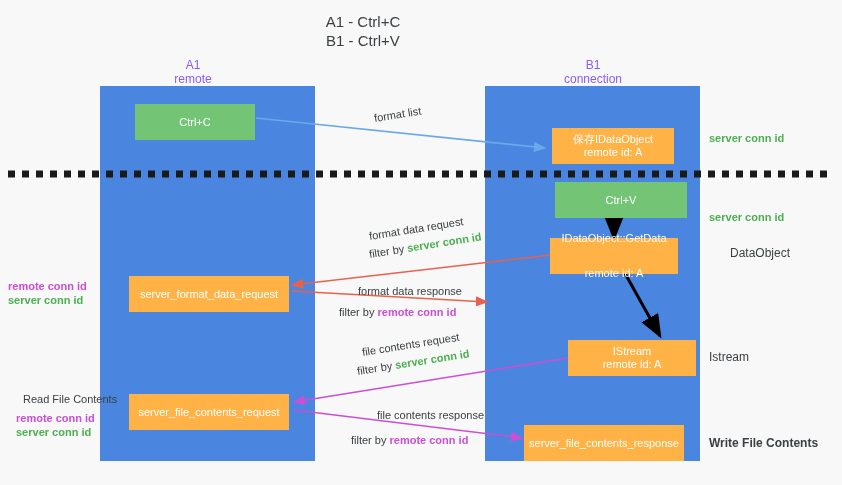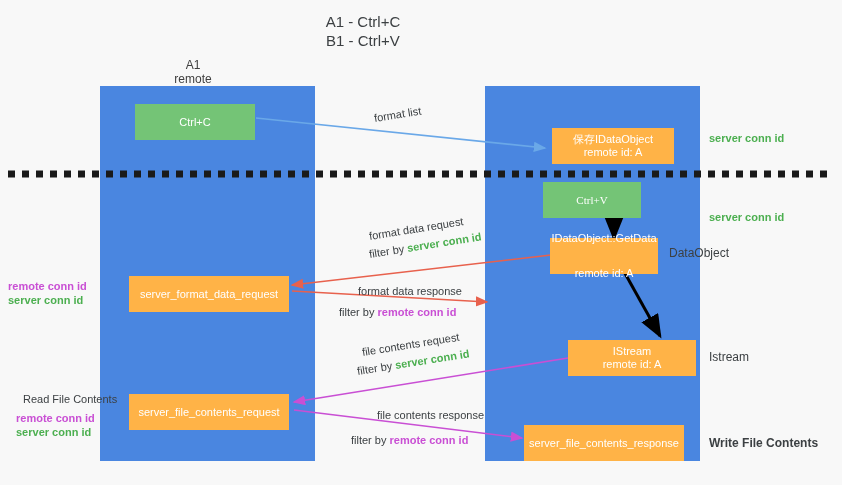--- a/index.html
+++ b/index.html
@@ -35,21 +35,21 @@
     text-align: center;
     font-size: 15px;
     color: #3c4043;
     line-height: 19px;
     white-space: pre-line;
   }
   .col-head {
     position: absolute;
     text-align: center;
     font-size: 12px;
-    color: #404040;
+    color: #8b5cf6;
     line-height: 14px;
   }
   .col-head .sub { display: block; }
   .lane {
     position: absolute;
     background: #4a86e0;
   }
   .box {
     position: absolute;
     box-sizing: border-box;
@@ -101,20 +101,24 @@
 
 <div class="canvas">
 
   <div class="title" style="top:12px;">A1 - Ctrl+C
 B1 - Ctrl+V</div>
 
   <div class="col-head" style="left:128px; top:58px; width:130px;">
     <span>A1</span>
     <span class="sub">remote</span>
   </div>
+  <div class="col-head" style="left:528px; top:58px; width:130px;">
+    <span>B1</span>
+    <span class="sub">connection</span>
+  </div>
 
   <div class="lane" style="left:100px; top:86px; width:215px; height:375px;"></div>
   <div class="lane" style="left:485px; top:86px; width:215px; height:375px;"></div>
 
   <svg class="layer" viewBox="0 0 842 485">
     <defs>
       <marker id="ar-blue" markerWidth="9" markerHeight="9" refX="7" refY="3.2" orient="auto">
         <path d="M0,0 L8,3.2 L0,6.4 z" fill="#6aa8e8"></path>
       </marker>
       <marker id="ar-red" markerWidth="9" markerHeight="9" refX="7" refY="3.2" orient="auto">
@@ -145,25 +149,25 @@
 
   <div class="box green" style="left:135px; top:104px; width:120px; height:28px;">
     <span>Ctrl+C</span>
   </div>
 
   <div class="box orange" style="left:552px; top:128px; width:122px; height:28px;">
     <span>保存IDataObject</span>
     <span class="l2">remote id: A</span>
   </div>
 
-  <div class="box green" style="left:543px; top:182px; width:98px; height:27px;font-family:Liberation Serif, serif;">
+  <div class="box green" style="left:555px; top:182px; width:132px; height:27px;">
     <span>Ctrl+V</span>
   </div>
 
-  <div class="box orange" style="left:550px; top:238px; width:108px; height:30px;gap:22px;">
+  <div class="box orange" style="left:550px; top:238px; width:128px; height:30px;gap:22px;">
     <span>IDataObject::GetData</span>
     <span class="l2">remote id: A</span>
   </div>
 
   <div class="box orange" style="left:568px; top:340px; width:128px; height:30px;">
     <span>IStream</span>
     <span class="l2">remote id: A</span>
   </div>
 
   <div class="box orange" style="left:129px; top:276px; width:160px; height:25px;">
@@ -196,21 +200,21 @@
     <span>filter by </span><span class="green-txt">server conn id</span>
   </div>
 
   <div class="ann" style="left:377px; top:408px;">file contents response</div>
   <div class="ann" style="left:351px; top:433px;">
     <span>filter by </span><span class="magenta-txt">remote conn id</span>
   </div>
 
   <div class="right-label" style="left:709px; top:132px; color:#4caf50; font-weight:bold; font-size:11px;">server conn id</div>
   <div class="right-label" style="left:709px; top:211px; color:#4caf50; font-weight:bold; font-size:11px;">server conn id</div>
-  <div class="right-label" style="left:669px; top:246px;">DataObject</div>
+  <div class="right-label" style="left:730px; top:246px;">DataObject</div>
   <div class="right-label" style="left:709px; top:350px;">Istream</div>
   <div class="right-label" style="left:709px; top:436px;font-weight:bold;">Write File Contents</div>
 
   <div class="side-label magenta" style="left:8px; top:279px;">remote conn id</div>
   <div class="side-label green" style="left:8px; top:293px;">server conn id</div>
 
   <div class="side-label plain" style="left:8px; top:392px;">Read File Contents</div>
   <div class="side-label magenta" style="left:16px; top:411px;">remote conn id</div>
   <div class="side-label green" style="left:16px; top:425px;">server conn id</div>
 

